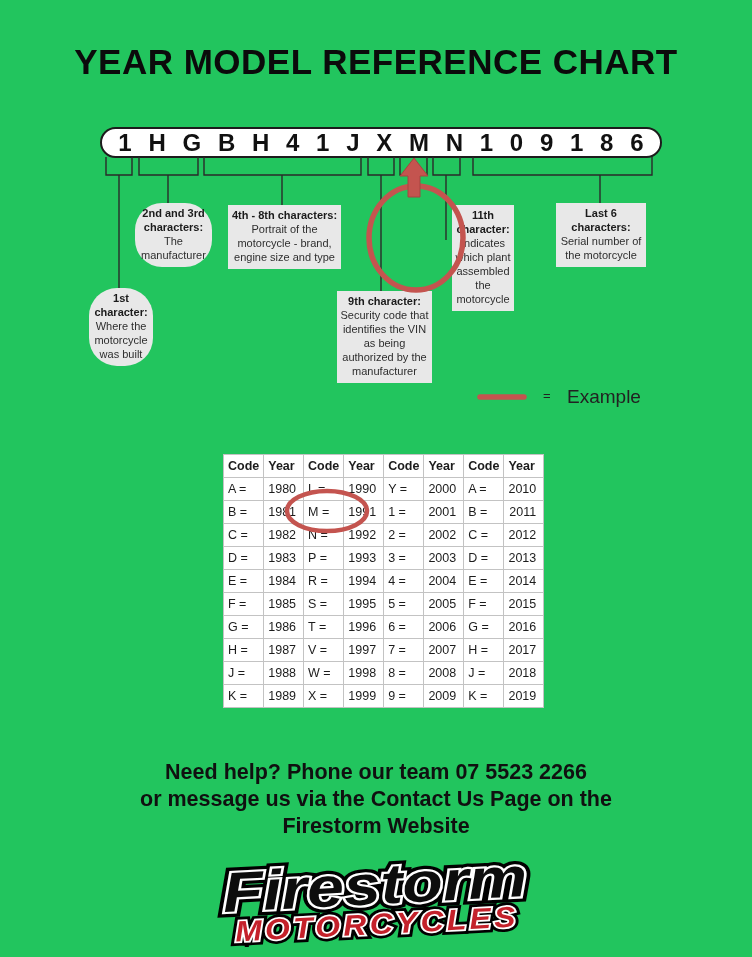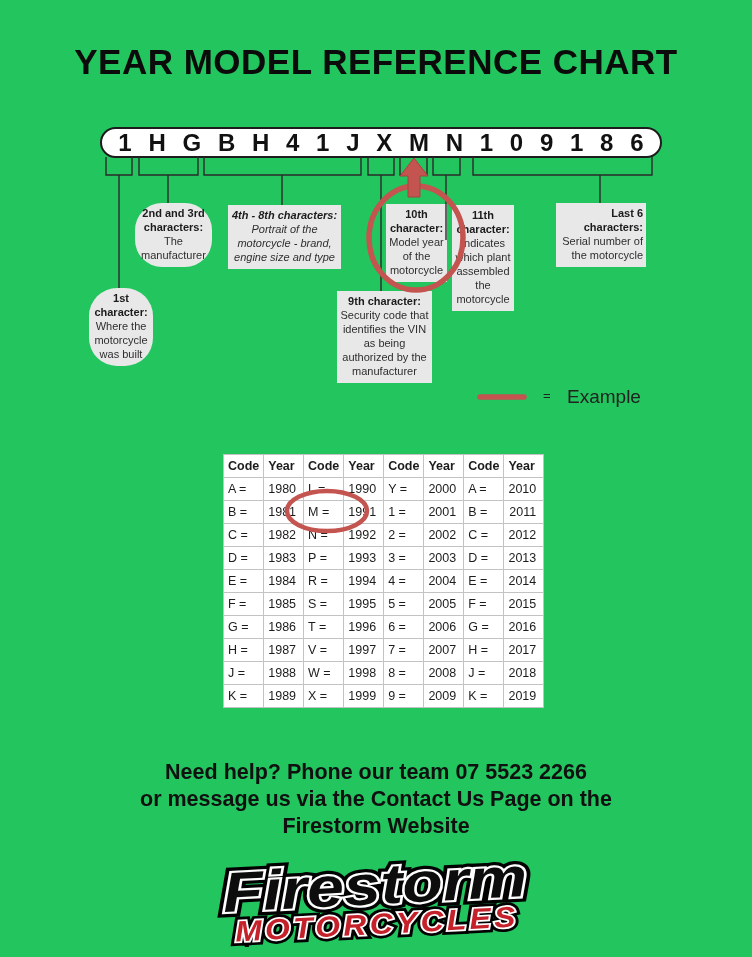--- a/index.html
+++ b/index.html
@@ -28,25 +28,25 @@
   .red-ellipse{stroke:var(--accent-red);fill:none;}
   .red-arrow{fill:var(--accent-red);stroke:#a64440;stroke-width:1;stroke-linejoin:round;}
   .legend-line{stroke:var(--accent-red);stroke-width:5.5;stroke-linecap:round;}
   .callout{
     position:absolute;background:var(--callout-bg);color:#2e2e2e;
     font-size:11px;line-height:1.27;text-align:center;padding:4px 3px;box-sizing:border-box;
   }
   .co-title{font-weight:bold;color:#1b1b1b;}
   #co-first{left:89px;top:288px;width:64px;border-radius:28px;}
   #co-second{left:135px;top:203px;width:77px;border-radius:27px;}
-  #co-fourth{left:228px;top:205px;width:113px;font-style:italic;}
+  #co-fourth{left:228px;top:205px;width:113px;}
   #co-ninth{left:337px;top:291px;width:95px;}
   #co-tenth{left:386px;top:204px;width:61px;}
   #co-eleventh{left:452px;top:205px;width:62px;}
-  #co-last{left:556px;top:203px;width:90px;text-align:right;}
+  #co-last{left:556px;top:203px;width:90px;}
   .source-row{position:absolute;left:92px;top:389px;font-size:11.5px;color:#222;}
   .source-row .src-label{margin-right:6px;}
   .legend-eq{position:absolute;left:543px;top:388px;font-size:13px;color:#222;}
   .legend-label{position:absolute;left:567px;top:386px;font-size:19px;color:#222;}
   .vin-table{
     position:absolute;left:223px;top:454px;border-collapse:collapse;
     font-size:12.5px;color:#1c1c1c;table-layout:fixed;background:#fff;
   }
   .vin-table th,.vin-table td{
     border:1px solid var(--table-border);height:22px;padding:0 4px;
@@ -101,24 +101,20 @@
     <span class="co-title" style="display: block;">2nd and 3rd characters:</span>
     <span class="co-body">The manufacturer</span>
   </div>
   <div class="callout" id="co-fourth">
     <span class="co-title" style="display: block;">4th - 8th characters:</span>
     <span class="co-body">Portrait of the motorcycle - brand, engine size and type</span>
   </div>
   <div class="callout" id="co-ninth">
     <span class="co-title" style="display: block;">9th character:</span>
     <span class="co-body">Security code that identifies the VIN as being authorized by the manufacturer</span>
-  </div>
-  <div class="callout" id="co-tenth">
-    <span class="co-title" style="display: block;">10th character:</span>
-    <span class="co-body">Model year of the motorcycle</span>
   </div>
   <div class="callout" id="co-eleventh">
     <span class="co-title" style="display: block;">11th character:</span>
     <span class="co-body">Indicates which plant assembled the motorcycle</span>
   </div>
   <div class="callout" id="co-last">
     <span class="co-title" style="display: block;">Last 6 characters:</span>
     <span class="co-body">Serial number of the motorcycle</span>
   </div>
 

